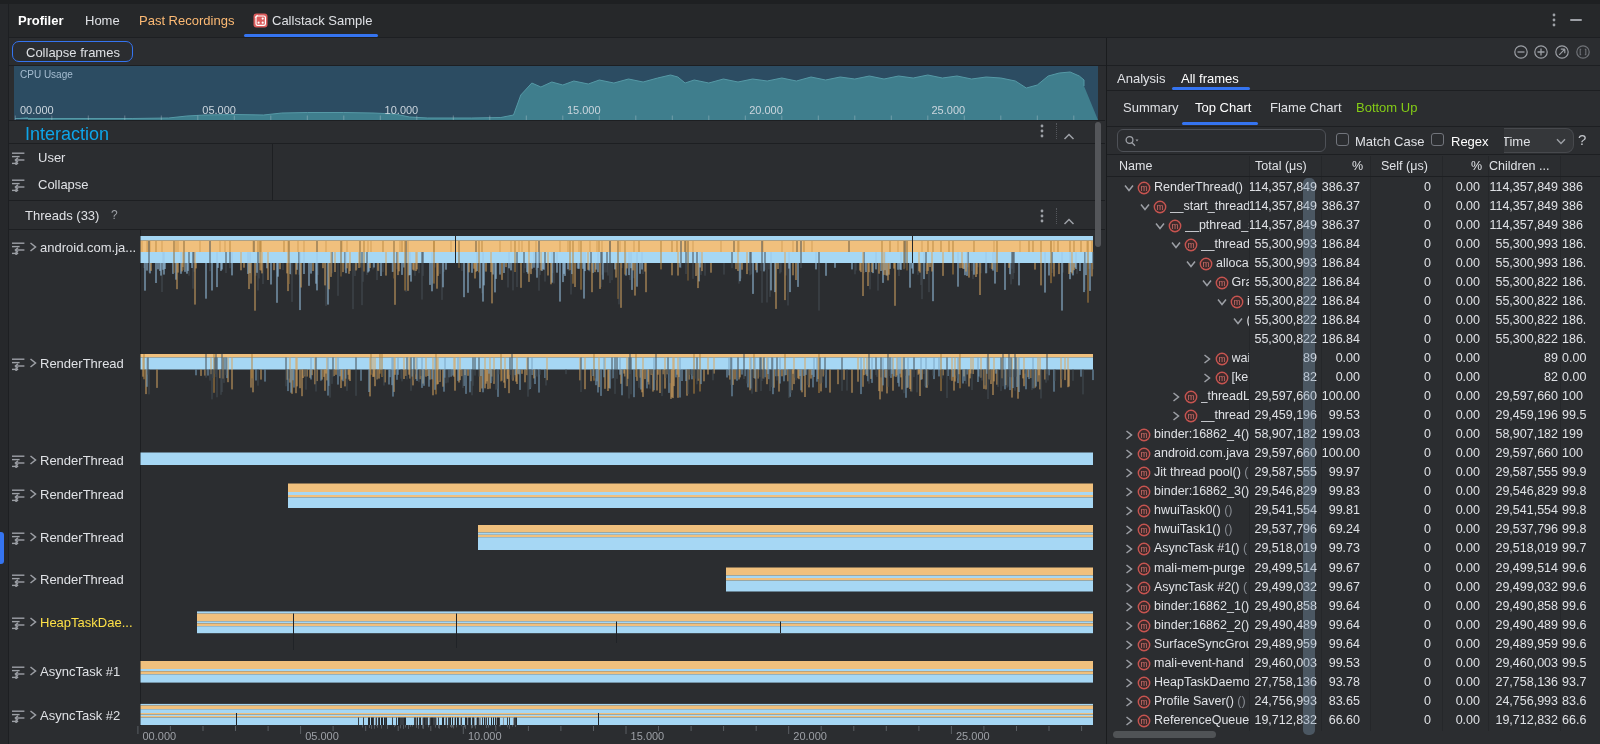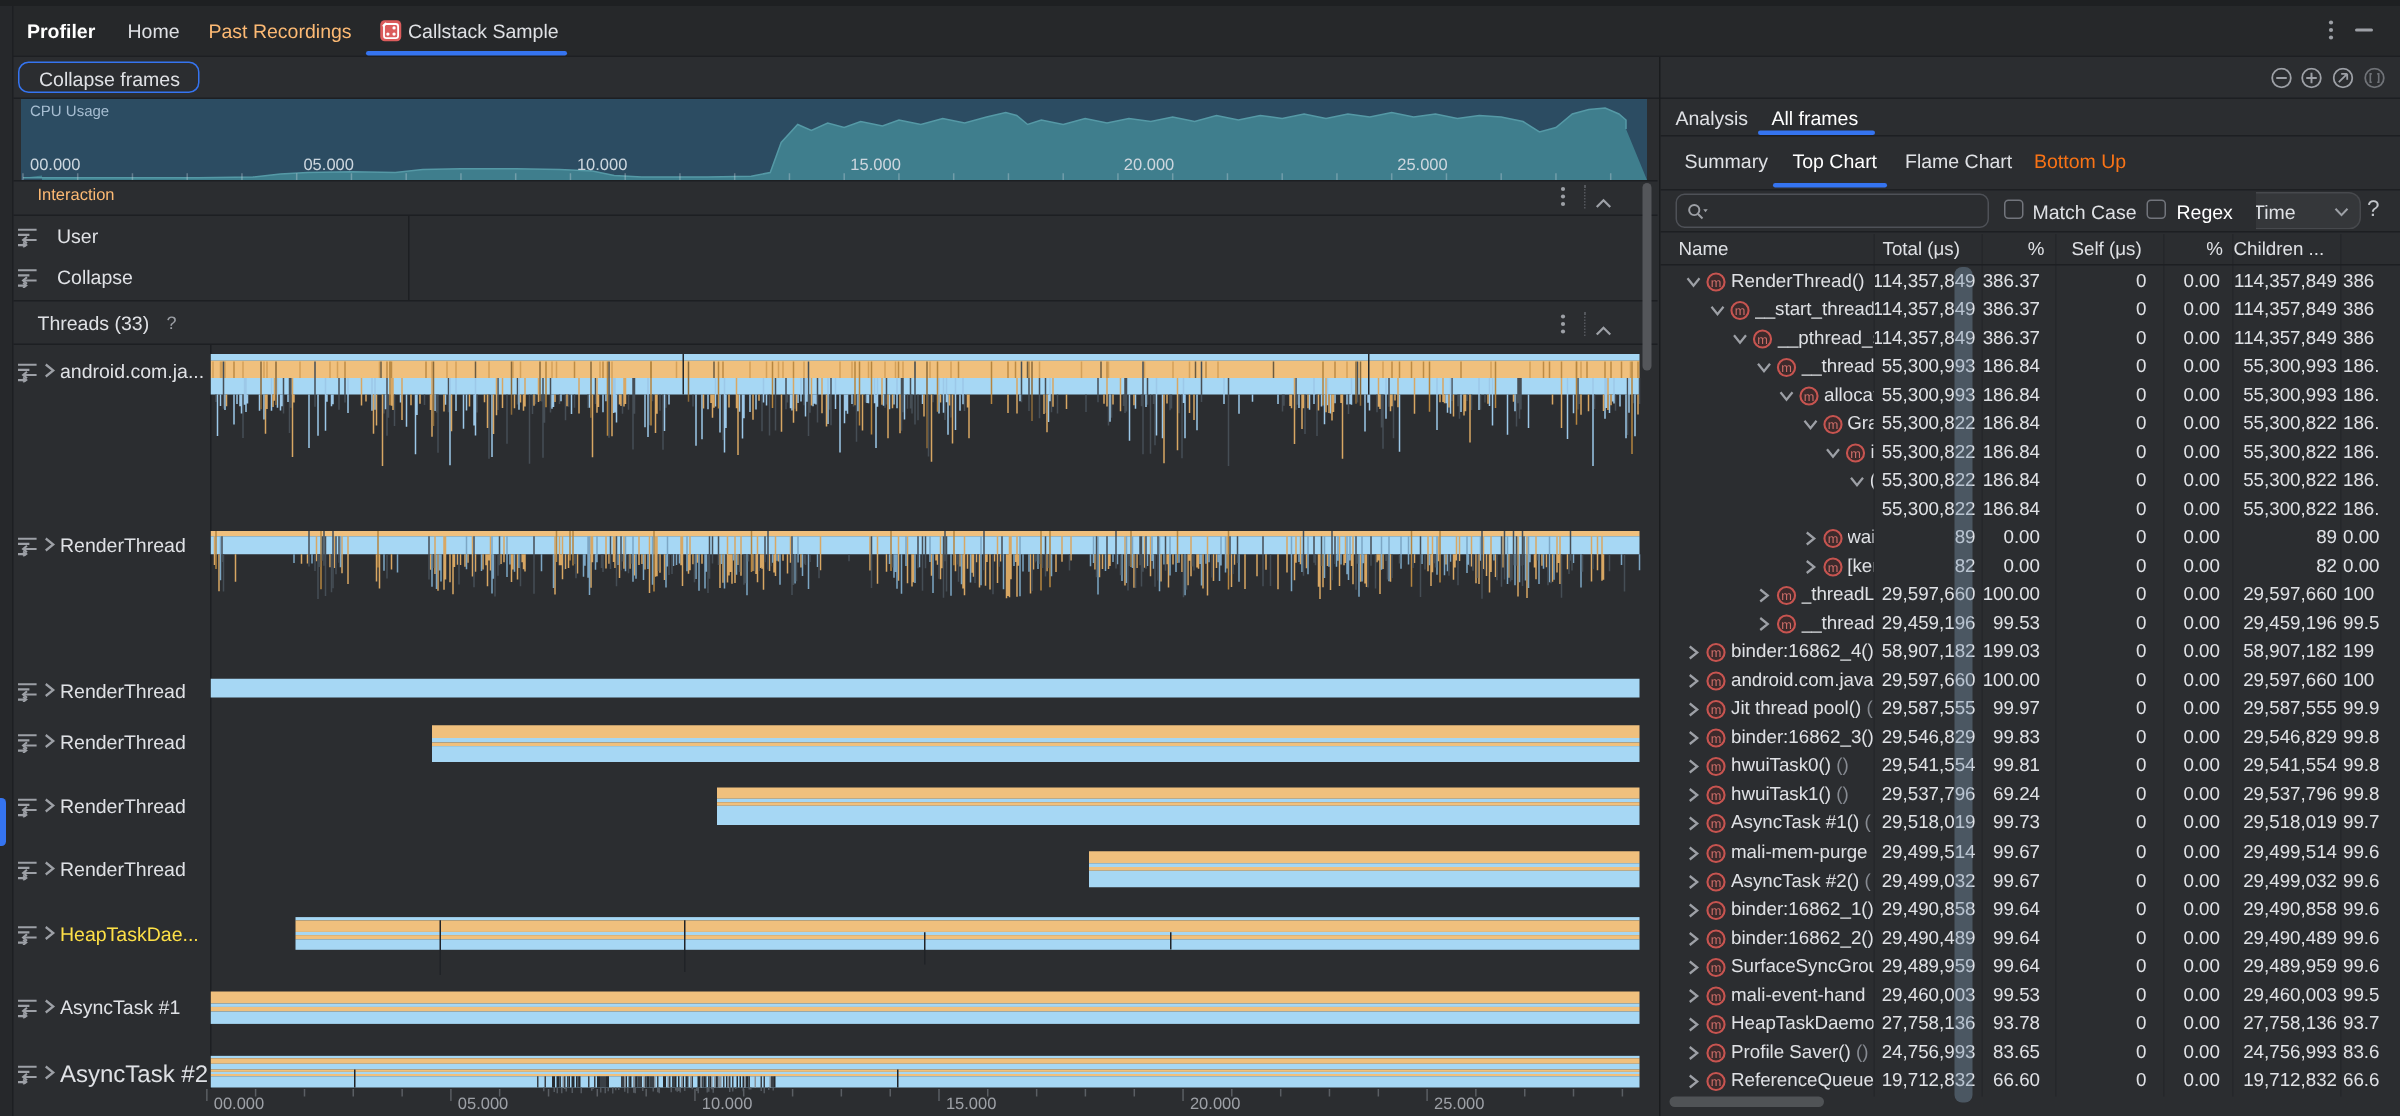--- a/index.html
+++ b/index.html
@@ -66,21 +66,21 @@
 </div>
 <div class="abs" style="left:20px;top:69px;font-size:10px;color:#a6bdd1">CPU Usage</div>
 <div class="abs" style="left:20.0px;top:104px;font-size:11px;color:#ccd6de">00.000</div>
 <div class="abs" style="left:202.3px;top:104px;font-size:11px;color:#ccd6de">05.000</div>
 <div class="abs" style="left:384.6px;top:104px;font-size:11px;color:#ccd6de">10.000</div>
 <div class="abs" style="left:566.9px;top:104px;font-size:11px;color:#ccd6de">15.000</div>
 <div class="abs" style="left:749.2px;top:104px;font-size:11px;color:#ccd6de">20.000</div>
 <div class="abs" style="left:931.5px;top:104px;font-size:11px;color:#ccd6de">25.000</div>
 
 <div class="hline" style="left:9px;top:120px;width:1096px"></div>
-<div class="abs" style="left:25px;top:124px;font-size:11px;color:#fdba74">Interaction</div>
+<div class="abs" style="left:25px;top:124px;font-size:18px;color:#0ea5e9">Interaction</div>
 <div class="abs" style="left:1040px;top:124px"><svg width="4" height="14" viewBox="0 0 4 14">
       <circle cx="2" cy="2" r="1.4" fill="#9da0a6"></circle>
       <circle cx="2" cy="7" r="1.4" fill="#9da0a6"></circle>
       <circle cx="2" cy="12" r="1.4" fill="#9da0a6"></circle>
     </svg></div>
 <div class="abs" style="left:1056px;top:123px;width:1px;height:16px;border-left:1px dotted #54575c"></div>
 <div class="abs" style="left:1063px;top:127px"><svg width="12" height="8" viewBox="0 0 12 8">
       <path d="M1.5 6L6 1.5L10.5 6" stroke="#9da0a6" stroke-width="1.5" fill="none"></path>
     </svg></div>
 <div class="hline" style="left:9px;top:143px;width:1096px"></div>
@@ -218,21 +218,21 @@
 <path d="M1 2.2H13.4" stroke="#9da0a6" stroke-width="1.4"></path>
 <path d="M1 5.6H8.6" stroke="#9da0a6" stroke-width="1.4"></path>
 <path d="M4.6 9H13.4" stroke="#9da0a6" stroke-width="1.4"></path>
 <path d="M7 6.8L4.4 9L7 11.2" stroke="#9da0a6" stroke-width="1.4" fill="none"></path>
 <path d="M1 12.4H5.8" stroke="#9da0a6" stroke-width="1.4"></path>
 <path d="M4.4 10.7L6.6 12.4L4.4 14" stroke="#9da0a6" stroke-width="1.2" fill="none"></path>
 </svg></div>
 <svg class="abs" style="left:29px;top:710.0px" width="8" height="10" viewBox="0 0 8 10">
     <path d="M1.5 1L6.5 5L1.5 9" stroke="#9da0a6" stroke-width="1.5" fill="none"></path>
   </svg>
-<div class="abs" style="left:40px;top:707.5px;font-size:16px;color:#dfe1e5;white-space:nowrap">AsyncTask #2</div>
+<div class="abs" style="left:40px;top:707.5px;font-size:13px;color:#dfe1e5;white-space:nowrap">AsyncTask #2</div>
 <div class="vline" style="left:140px;top:230px;height:496px"></div>
 
 <svg class="abs" style="left:0;top:0" width="1105" height="744" viewBox="0 0 1105 744">
 <rect x="140.5" y="236" width="952.5" height="4.5" fill="#a6d7f4"></rect>
     <rect x="140.5" y="240.5" width="952.5" height="11.5" fill="#f0c07d"></rect>
     <rect x="140.5" y="252" width="952.5" height="11" fill="#a6d7f4"></rect>
     <path d="M142.0 241V252M147.0 241V252M148.0 241V252M150.0 241V252M162.0 241V252M176.0 241V252M178.0 241V252M200.0 241V252M220.0 241V252M225.0 241V252M253.0 241V252M260.0 241V252M288.0 241V252M298.0 241V252M304.0 241V252M326.0 241V252M342.0 241V252M347.0 241V252M368.0 241V252M371.0 241V252M400.0 241V252M408.0 241V252M451.0 241V252M500.0 241V252M511.0 241V252M519.0 241V252M522.0 241V252M536.0 241V252M560.0 241V252M568.0 241V252M579.0 241V252M590.0 241V252M597.0 241V252M602.0 241V252M610.0 241V252M620.0 241V252M634.0 241V252M693.0 241V252M721.0 241V252M739.0 241V252M763.0 241V252M782.0 241V252M793.0 241V252M812.0 241V252M898.0 241V252M922.0 241V252M994.0 241V252M1020.0 241V252M1051.0 241V252M1054.0 241V252M1087.0 241V252" stroke="#d3a05a" stroke-width="1" fill="none"></path>
     <path d="M156.0 241V252M230.0 241V252M258.0 241V252M261.0 241V252M284.0 241V252M383.0 241V252M402.0 241V252M434.0 241V252M482.0 241V252M529.0 241V252M599.0 241V252M639.0 241V252M672.0 241V252M677.0 241V252M686.0 241V252M738.0 241V252M804.0 241V252M890.0 241V252M928.0 241V252M933.0 241V252M941.0 241V252M949.0 241V252M974.0 241V252M1029.0 241V252M1033.0 241V252M1041.0 241V252M1058.0 241V252M1070.0 241V252M1074.0 241V252M1081.0 241V252M1092.0 241V252" stroke="#bd8b45" stroke-width="1" fill="none"></path>
     <path d="M254.0 241V252M317.0 241V252M476.0 241V252M685.0 241V252M734.0 241V252M797.0 241V252M849.0 241V252" stroke="#6b5b41" stroke-width="1" fill="none"></path>
     <path d="M144.0 263V268.0M149.0 241V272.5M162.0 263V292.0M189.0 252V275.7M193.0 252V288.7M194.0 252V271.8M210.0 241V271.2M226.0 252V273.1M230.0 252V268.3M256.0 263V275.7M258.0 252V290.5M259.0 263V278.5M263.0 263V284.0M283.0 263V270.0M291.0 263V275.0M292.0 263V301.9M299.0 252V274.8M318.0 263V275.0M326.0 263V305.9M332.0 252V273.4M338.0 263V295.8M345.0 252V269.7M353.0 263V309.2M355.0 263V276.0M357.0 263V269.5M361.0 263V267.7M362.0 252V305.2M363.0 263V281.8M367.0 252V275.0M373.0 263V269.4M377.0 263V280.1M379.0 263V271.2M383.0 263V271.9M392.0 263V272.0M397.0 252V269.4M406.0 241V291.9M415.0 263V275.8M419.0 263V273.2M422.0 252V299.6M423.0 252V275.9M433.0 263V283.5M435.0 263V267.5M440.0 263V273.9M442.0 263V299.9M444.0 263V271.8M462.0 263V271.0M482.0 263V293.3M508.0 263V287.5M513.0 263V290.4M517.0 252V287.0M524.0 252V272.9M525.0 263V268.3M530.0 263V272.5M536.0 252V270.2M539.0 241V290.7M540.0 263V275.1M545.0 252V281.6M553.0 263V273.1M554.0 252V283.5M569.0 263V271.0M571.0 263V294.5M577.0 263V268.4M590.0 263V271.8M591.0 252V269.6M601.0 252V287.1M602.0 252V274.8M605.0 263V272.5M607.0 252V272.4M608.0 263V275.6M610.0 241V283.0M612.0 263V280.2M619.0 263V304.4M622.0 263V268.2M630.0 263V280.0M634.0 263V278.3M643.0 263V274.0M681.0 241V268.2M686.0 252V274.0M693.0 252V278.8M697.0 252V275.3M701.0 263V274.9M705.0 263V275.7M724.0 263V274.6M732.0 252V268.2M739.0 263V283.7M741.0 263V278.5M749.0 263V270.6M750.0 252V275.3M751.0 252V274.3M761.0 263V270.8M762.0 241V302.8M765.0 252V269.9M767.0 263V302.5M769.0 263V269.4M770.0 263V296.9M780.0 263V273.5M781.0 263V272.3M786.0 263V275.5M788.0 263V305.5M801.0 241V268.0M819.0 252V310.6M855.0 263V274.3M856.0 263V270.5M864.0 252V273.1M865.0 263V269.9M870.0 263V289.4M878.0 263V290.6M899.0 263V276.0M905.0 241V268.3M918.0 263V274.8M921.0 263V285.0M922.0 263V299.2M926.0 252V271.1M929.0 263V292.2M968.0 252V267.4M972.0 263V270.9M973.0 263V279.1M978.0 263V267.3M981.0 263V273.3M987.0 263V273.1M990.0 263V268.4M1011.0 263V284.4M1012.0 252V268.8M1013.0 252V279.2M1014.0 252V273.0M1052.0 252V273.0M1053.0 263V269.3M1063.0 263V272.6M1077.0 263V273.8M1085.0 252V290.0M1089.0 263V268.9M1093.0 252V269.3" stroke="#464e55" stroke-width="1" fill="none"></path>
@@ -300,21 +300,21 @@
 <div class="vline" style="left:1106px;top:38px;height:706px;background:#1a1c1e"></div>
 
 <div class="abs" style="left:1117px;top:71px;font-size:13px;color:#dfe1e5">Analysis</div>
 <div class="abs" style="left:1181px;top:71px;font-size:13px;color:#ffffff">All frames</div>
 <div class="abs" style="left:1172px;top:87px;width:78px;height:3px;background:#3574f0;border-radius:2px"></div>
 <div class="hline" style="left:1107px;top:90px;width:493px"></div>
 
 <div class="abs" style="left:1123px;top:100px;font-size:13px;color:#dfe1e5">Summary</div>
 <div class="abs" style="left:1195px;top:100px;font-size:13px;color:#ffffff">Top Chart</div>
 <div class="abs" style="left:1270px;top:100px;font-size:13px;color:#dfe1e5">Flame Chart</div>
-<div class="abs" style="left:1356px;top:100px;font-size:13px;color:#f97316">Bottom Up</div>
+<div class="abs" style="left:1356px;top:100px;font-size:13px;color:#84cc16">Bottom Up</div>
 <div class="abs" style="left:1182px;top:121.5px;width:76px;height:3px;background:#3574f0;border-radius:2px"></div>
 <div class="hline" style="left:1107px;top:126px;width:493px"></div>
 
 <div class="abs" style="left:1117px;top:129px;width:209px;height:23px;border:1px solid #4e5157;border-radius:6px"></div>
 <div class="abs" style="left:1124px;top:134px;width:16px;height:14px"><svg width="16" height="14" viewBox="0 0 16 14">
       <circle cx="5.5" cy="6" r="3.4" stroke="#9da0a6" stroke-width="1.3" fill="none"></circle>
       <path d="M8 8.7L11 11.7" stroke="#9da0a6" stroke-width="1.3"></path>
       <path d="M11.5 5.5L14.5 5.5L13 7.5Z" fill="#9da0a6"></path>
     </svg></div>
 <div class="abs" style="left:1336px;top:133px;width:13px;height:13px;border:1.5px solid #72757c;border-radius:3px"></div>

